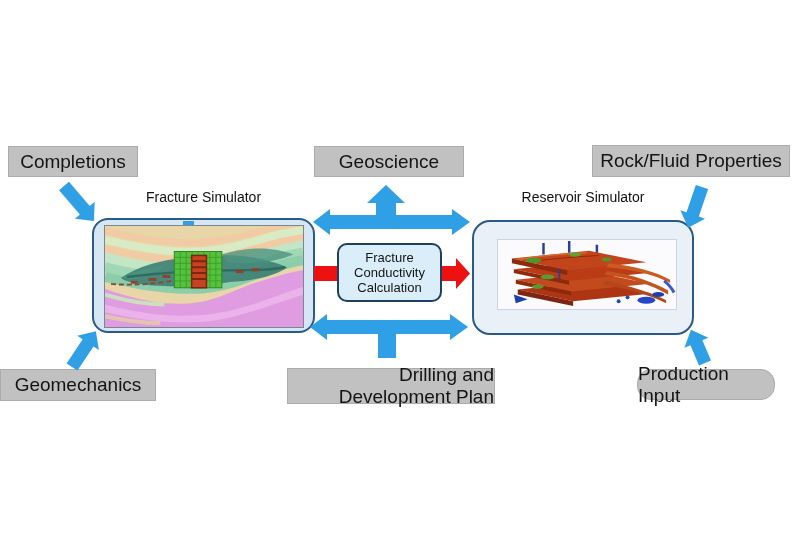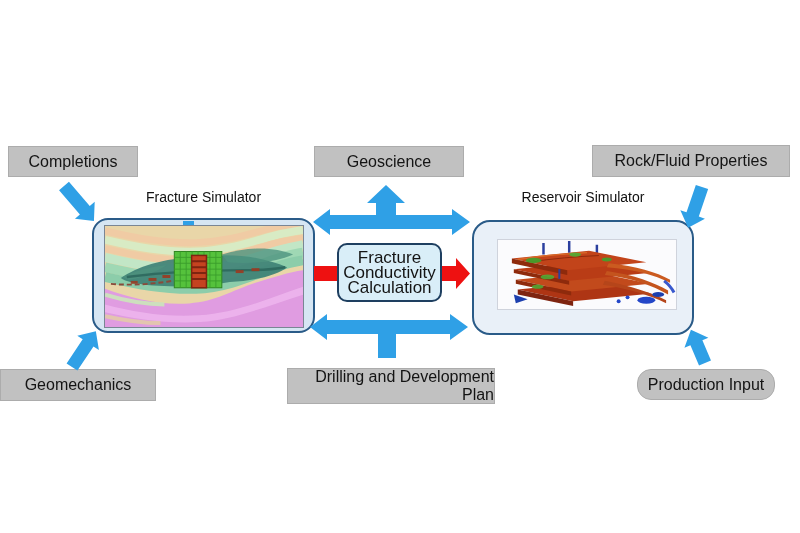--- a/index.html
+++ b/index.html
@@ -1,27 +1,27 @@
 <!DOCTYPE html>
 <html><head>
 <meta charset="utf-8">
 <style>
   html,body{margin:0;padding:0;background:#FFFFFF;}
   .canvas{position:relative;width:800px;height:533px;background:#FFFFFF;overflow:hidden;
           font-family:"Liberation Sans",sans-serif;}
   .gray-box{position:absolute;background:#C1C1C1;border:1px solid #ACACAC;box-sizing:border-box;
-            display:flex;align-items:center;justify-content:center;font-size:16px;color:#141414;}
+            display:flex;align-items:center;justify-content:center;font-size:19px;color:#141414;}
   .panel-title{position:absolute;font-size:14px;color:#111111;text-align:center;}
   .panel{position:absolute;box-sizing:border-box;border:2.5px solid #2A5B88;border-radius:16px;}
   .panel-fracture{background:#D6E6F3;}
   .panel-reservoir{background:#E9F0F8;border-radius:18px;}
   .model-img{position:absolute;box-sizing:border-box;}
   .calc-box{position:absolute;box-sizing:border-box;background:#D9EEF8;border:2px solid #1E3F60;
             border-radius:10px;display:flex;align-items:center;justify-content:center;text-align:center;
-            font-size:17px;line-height:15px;color:#141414;padding:2px;}
+            font-size:13px;line-height:15px;color:#141414;padding:2px;}
   .connector-layer{position:absolute;left:0;top:0;width:800px;height:533px;pointer-events:none;}
   .notch{position:absolute;}
 </style>
 </head>
 <body>
 
 <div class="canvas">
 
   <div class="panel-title" style="left:92px;top:189px;width:223px;">Fracture Simulator</div>
   <div class="panel panel-fracture" style="left:92px;top:218px;width:223px;height:115px;">

